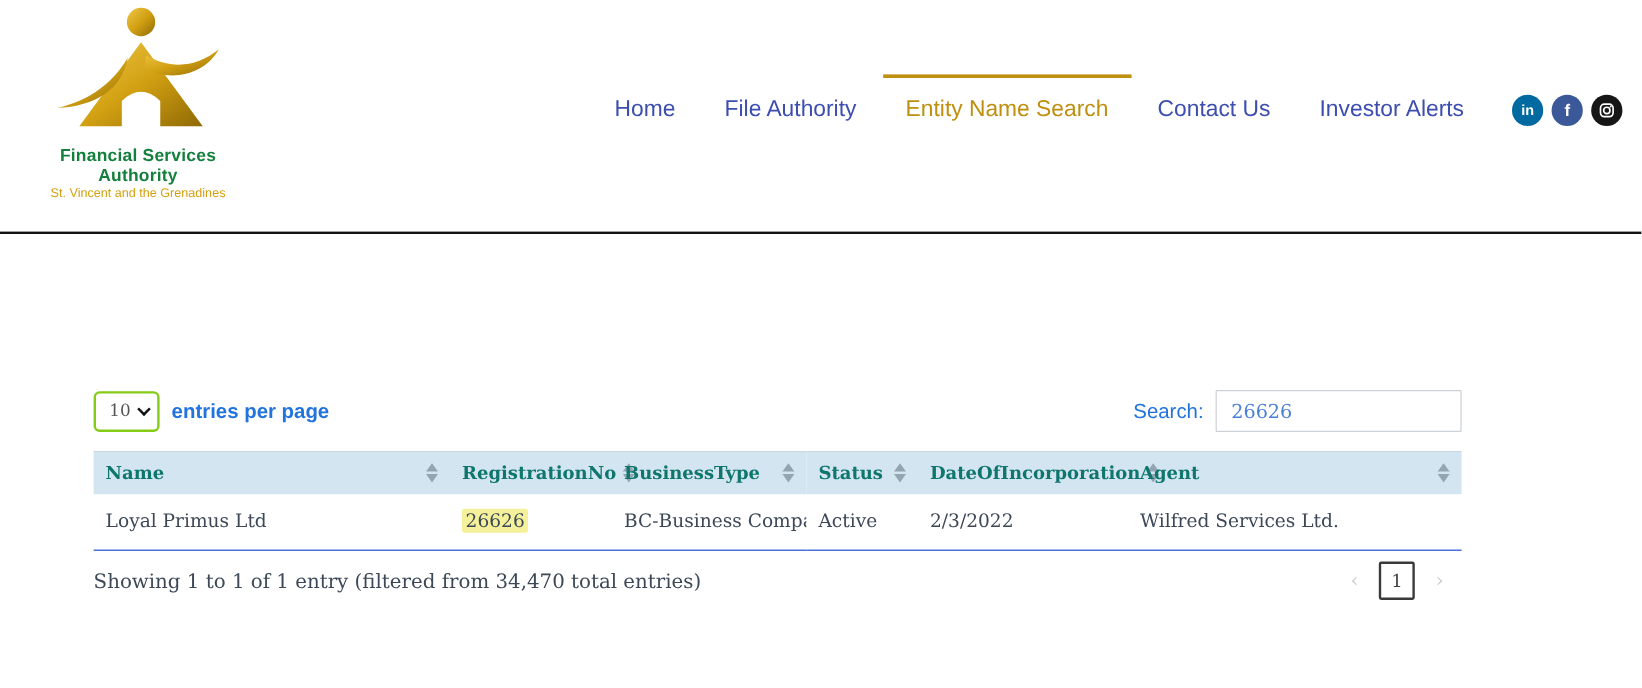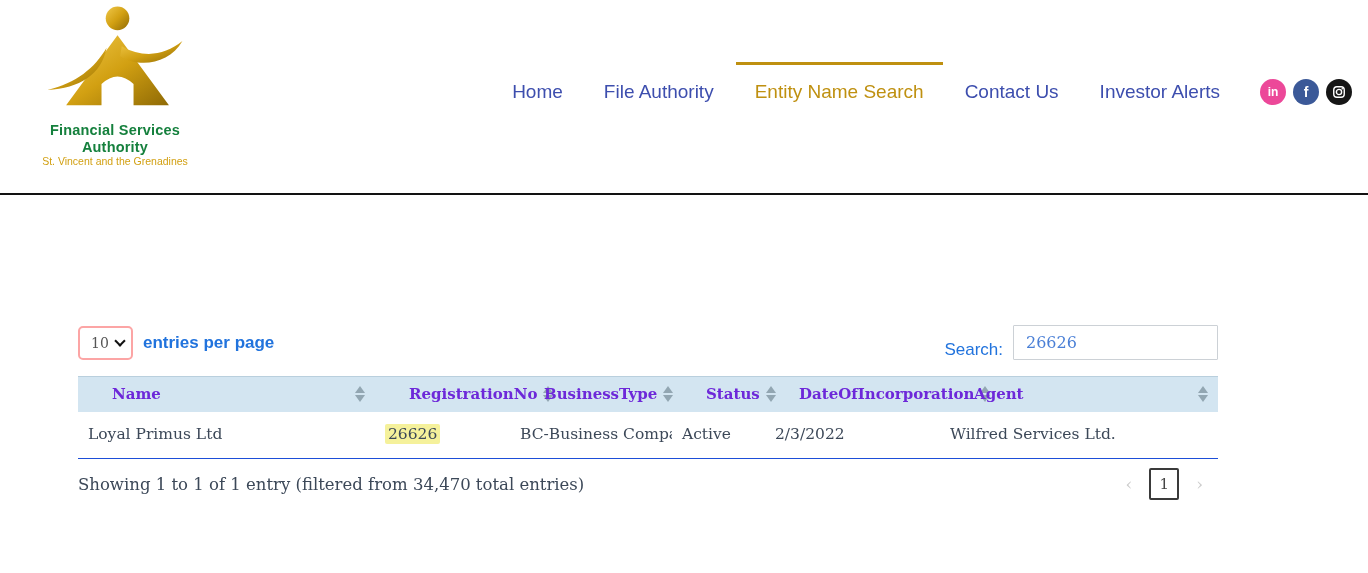--- a/index.html
+++ b/index.html
@@ -15,46 +15,46 @@
   .logo-line2 { font-size: 10.5px; color: #d2a012; font-weight: normal; }
 
   .header-right { position: absolute; right: 16px; top: 66px; height: 52px; display: flex; align-items: center; }
   .nav { display: flex; align-items: center; gap: 41px; margin-right: 40px; }
   .nav a { color: #3d4eae; text-decoration: none; font-size: 19px; position: relative; white-space: nowrap; }
   .nav a.active { color: #bf9010; }
   .nav a.active::before { content: ""; position: absolute; top: -19px; left: -19px; right: -19px; height: 3px; background: #bf9010; }
 
   .socials { display: flex; gap: 7px; align-items: center; }
   .social { width: 26px; height: 26px; border-radius: 50%; color: #fff; display: flex; align-items: center; justify-content: center; font-size: 12px; font-weight: bold; cursor: pointer; }
-  .social.linkedin { background: #ec4899; }
+  .social.linkedin { background: #0369a1; }
   .social.facebook { background: #3b5998; font-size: 14px; }
   .social.instagram { background: #161616; }
 
   
   main { margin: 130px 0 0 78px; width: 1140px; }
 
   .controls { display: flex; align-items: center; }
   .select-wrap { position: relative; display: inline-block; }
-  .page-size-select { width: 55px; height: 34px; border: 2px solid #fca5a5; border-radius: 5px; background: #fff;
+  .page-size-select { width: 55px; height: 34px; border: 2px solid #84cc16; border-radius: 5px; background: #fff;
     font-family: "DejaVu Serif", serif; font-size: 14px; color: #555; padding: 0 20px 0 11px;
     -webkit-appearance: none; appearance: none; }
   .select-chevron { position: absolute; right: 9px; top: 11px; width: 8px; height: 8px;
     border-right: 2px solid #111; border-bottom: 2px solid #111; transform: rotate(45deg); pointer-events: none; }
   .entries-label { color: #2173dd; font-size: 17px; font-weight: 700; margin-left: 10px; }
 
-  .search-area { margin-left: auto; display: flex; align-items: flex-end; gap: 10px; }
+  .search-area { margin-left: auto; display: flex; align-items: center; gap: 10px; }
   .search-label { color: #2173dd; font-size: 17px; font-weight: 500; }
   .search-input { width: 205px; height: 35px; border: 1px solid #ccd1d6; border-radius: 1px; padding: 0 12px;
     font-family: "DejaVu Serif", serif; font-size: 16px; color: #4a7fd6; outline: none; }
 
   
   table.results { margin-top: 16px; width: 1140px; border-collapse: collapse; table-layout: fixed; }
   th { background: #d3e5f1; border-top: 1px solid #b9cfdd; padding: 8px 10px 9px; text-align: left; }
   .th-inner { display: flex; justify-content: space-between; align-items: center; }
-  .th-label { font-family: "DejaVu Serif", serif; font-weight: bold; font-size: 15px; color: #6d28d9; margin-left: 24px; }
+  .th-label { font-family: "DejaVu Serif", serif; font-weight: bold; font-size: 15px; color: #0f766e; }
   .sort-icon { display: inline-flex; flex-direction: column; gap: 2px; margin-left: 6px; }
   .tri-up { width: 0; height: 0; border-left: 5px solid transparent; border-right: 5px solid transparent; border-bottom: 7px solid #92a6b2; }
   .tri-down { width: 0; height: 0; border-left: 5px solid transparent; border-right: 5px solid transparent; border-top: 7px solid #92a6b2; }
 
   td { font-family: "DejaVu Serif", serif; font-size: 15.5px; color: #3c4858; background: #fff;
     padding: 13px 10px 15px; border-bottom: 1px solid #1d4ed8; overflow: hidden; white-space: nowrap; }
   td mark { background: #f5f19b; color: #3c4858; padding: 1px 3px; border-radius: 2px; }
 
   
   .table-footer { display: flex; justify-content: space-between; align-items: center; margin-top: 9px; }

